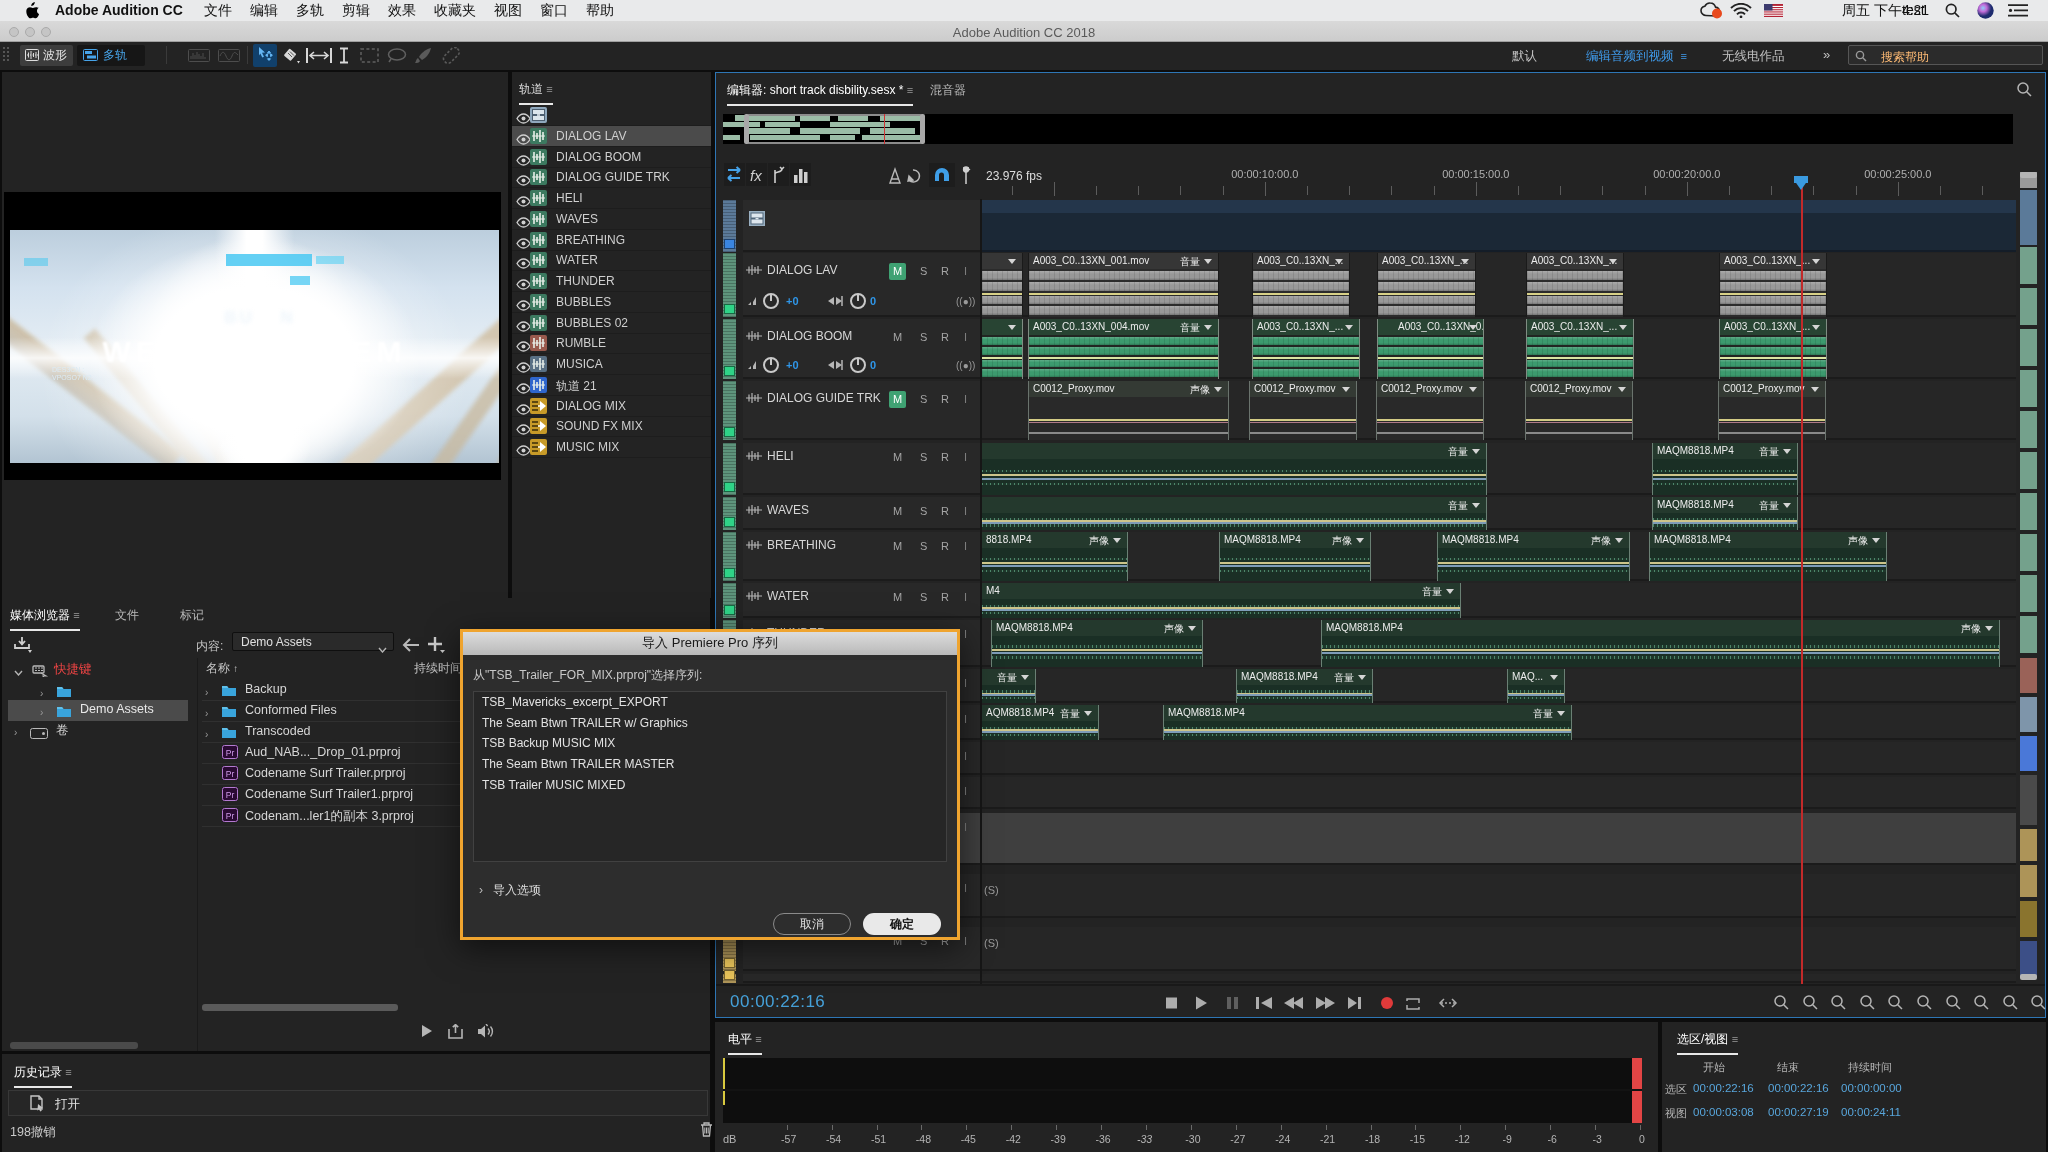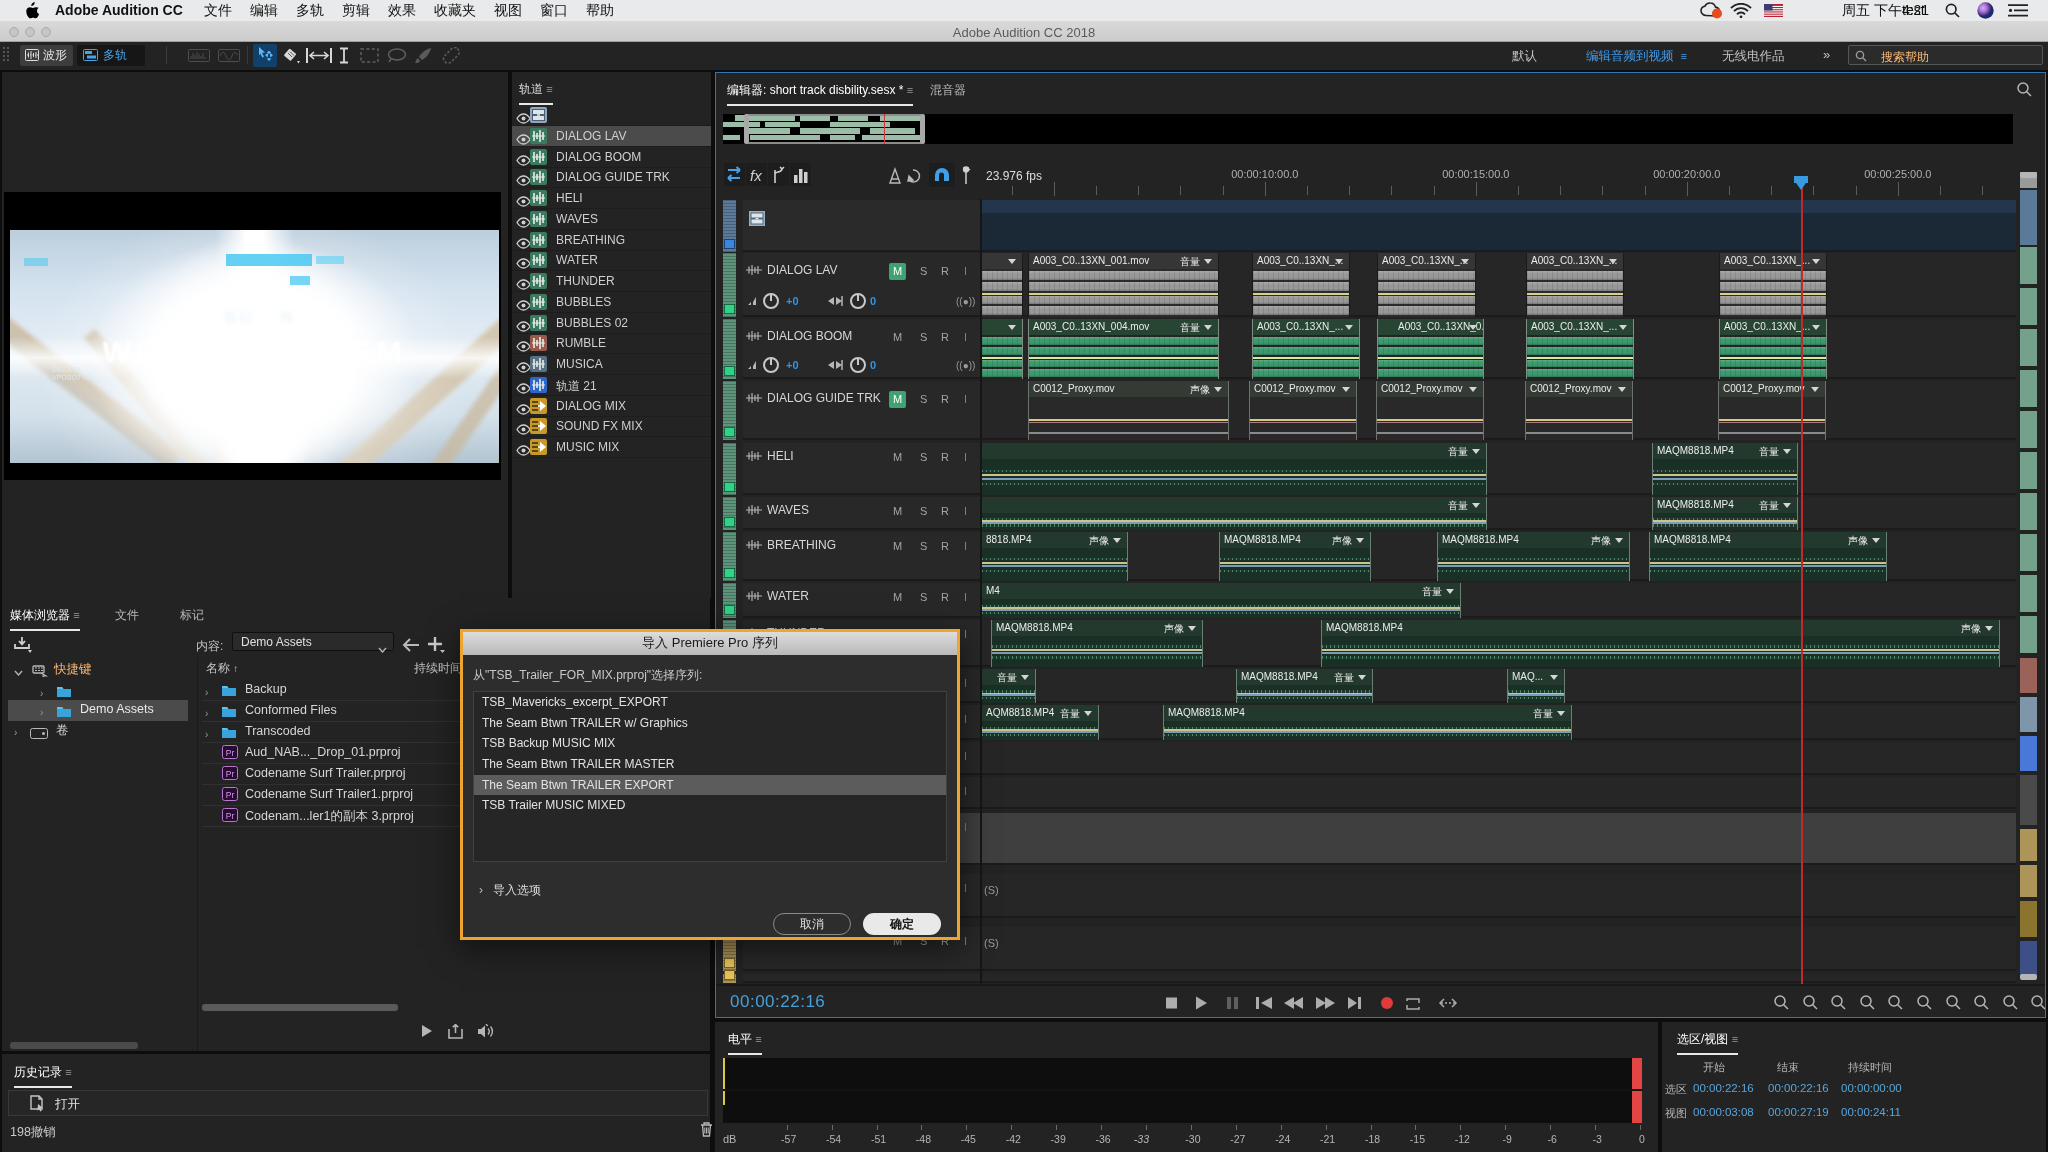--- a/index.html
+++ b/index.html
@@ -1189,21 +1189,21 @@
       </svg>
   <div id="mtree" class="abs" style="left:0;top:60px;width:196px;bottom:0;border-right:1px solid #1a1a1a">
         <div style="position: absolute; left: 12px; top: 4px;"><svg width="9" height="6" viewBox="0 0 9 6">
             <path d="M1 1l3.5 4L8 1" stroke="#b5b5b5" stroke-width="1.4" fill="none"></path>
           </svg></div>
         <div style="position: absolute; left: 30px; top: 5px;"><svg width="17" height="12" viewBox="0 0 17 12">
             <rect x="1" y="1" width="11" height="7" rx="1" fill="none" stroke="#b9b9b9" stroke-width="1.3"></rect>
             <path d="M3 3h2M6 3h2M9 3h2M3 5.5h2M6 5.5h2M9 5.5h2" stroke="#b9b9b9"></path>
             <path d="M9 8l5 3h-3l1 1.8" fill="none" stroke="#b9b9b9" stroke-width="1.2"></path>
           </svg></div>
-        <div style="position: absolute; left: 52px; top: 3px; font-size: 12.5px; color: #fdba74;">快捷键</div>
+        <div style="position: absolute; left: 52px; top: 3px; font-size: 12.5px; color: #ef4444;">快捷键</div>
         <div style="position: absolute; left: 38px; top: 25px;"><span style="color:#9a9a9a;font-size:10px">›</span></div>
         <div style="position: absolute; left: 54px; top: 26px;"><svg width="16" height="13" viewBox="0 0 16 13">
             <path d="M1 2h5l1.5 2H15v8H1z" fill="#39a4dc"></path>
             <path d="M1 2h5l1.5 2H1z" fill="#5fc0ea"></path>
           </svg></div>
         <div style="position: absolute; left: 6px; top: 42px; width: 180px; height: 21px; background: rgb(75, 75, 75);">
           <div style="position: absolute; left: 32px; top: 2px;"><span style="color:#9a9a9a;font-size:10px">›</span></div>
           <div style="position: absolute; left: 48px; top: 4px;"><svg width="16" height="13" viewBox="0 0 16 13">
               <path d="M1 2h5l1.5 2H15v8H1z" fill="#39a4dc"></path>
               <path d="M1 2h5l1.5 2H1z" fill="#5fc0ea"></path>
@@ -1325,21 +1325,21 @@
         <div style="position: absolute; left: 195.44px; top: 8px; width: 26px; text-align: center; font-size: 10.5px; color: rgb(181, 181, 181);">-48</div>
         <div style="position: absolute; left: 251.35px; top: 0px; width: 1px; height: 5px; background: rgb(106, 106, 106);"></div>
         <div style="position: absolute; left: 240.35px; top: 8px; width: 26px; text-align: center; font-size: 10.5px; color: rgb(181, 181, 181);">-45</div>
         <div style="position: absolute; left: 296.26px; top: 0px; width: 1px; height: 5px; background: rgb(106, 106, 106);"></div>
         <div style="position: absolute; left: 285.26px; top: 8px; width: 26px; text-align: center; font-size: 10.5px; color: rgb(181, 181, 181);">-42</div>
         <div style="position: absolute; left: 341.17px; top: 0px; width: 1px; height: 5px; background: rgb(106, 106, 106);"></div>
         <div style="position: absolute; left: 330.17px; top: 8px; width: 26px; text-align: center; font-size: 10.5px; color: rgb(181, 181, 181);">-39</div>
         <div style="position: absolute; left: 386.08px; top: 0px; width: 1px; height: 5px; background: rgb(106, 106, 106);"></div>
         <div style="position: absolute; left: 375.08px; top: 8px; width: 26px; text-align: center; font-size: 10.5px; color: rgb(181, 181, 181);">-36</div>
         <div style="position: absolute; left: 430.99px; top: 0px; width: 1px; height: 5px; background: rgb(106, 106, 106);"></div>
-        <div style="position: absolute; left: 408px; top: 8px; width: 26px; text-align: right; font-size: 10.5px; color: rgb(181, 181, 181); font-style: italic;">-33</div>
+        <div style="position: absolute; left: 422px; top: 8px; width: 26px; text-align: left; font-size: 10.5px; color: rgb(181, 181, 181); font-style: italic;">-33</div>
         <div style="position: absolute; left: 475.9px; top: 0px; width: 1px; height: 5px; background: rgb(106, 106, 106);"></div>
         <div style="position: absolute; left: 464.9px; top: 8px; width: 26px; text-align: center; font-size: 10.5px; color: rgb(181, 181, 181);">-30</div>
         <div style="position: absolute; left: 520.81px; top: 0px; width: 1px; height: 5px; background: rgb(106, 106, 106);"></div>
         <div style="position: absolute; left: 509.81px; top: 8px; width: 26px; text-align: center; font-size: 10.5px; color: rgb(181, 181, 181);">-27</div>
         <div style="position: absolute; left: 565.72px; top: 0px; width: 1px; height: 5px; background: rgb(106, 106, 106);"></div>
         <div style="position: absolute; left: 554.72px; top: 8px; width: 26px; text-align: center; font-size: 10.5px; color: rgb(181, 181, 181);">-24</div>
         <div style="position: absolute; left: 610.63px; top: 0px; width: 1px; height: 5px; background: rgb(106, 106, 106);"></div>
         <div style="position: absolute; left: 599.63px; top: 8px; width: 26px; text-align: center; font-size: 10.5px; color: rgb(181, 181, 181);">-21</div>
         <div style="position: absolute; left: 655.54px; top: 0px; width: 1px; height: 5px; background: rgb(106, 106, 106);"></div>
         <div style="position: absolute; left: 644.54px; top: 8px; width: 26px; text-align: center; font-size: 10.5px; color: rgb(181, 181, 181);">-18</div>
@@ -1374,21 +1374,20 @@
 </div>
 
 <div class="abs" id="dialog" style="left:460px;top:629px;width:500px;height:311px;background:#2d2d2d;border:3px solid #efa42f;box-shadow:0 8px 30px rgba(0,0,0,.55)">
   <div class="abs" style="left:0;top:0;right:0;height:23px;background:linear-gradient(#dcdcdc,#b9b9b9);color:#1a1a1a;font-size:13px;text-align:center;line-height:22px">导入 Premiere Pro 序列</div>
   <div class="abs" style="left:10px;top:35px;font-size:12px;color:#c9c9c9">从"TSB_Trailer_FOR_MIX.prproj"选择序列:</div>
   <div class="abs" id="seqlist" style="left:10px;top:59px;width:474px;height:171px;background:#262626;border:1px solid #414141;font-size:12px;color:#e2e2e2">
     <div style="padding:3px 8px;height:20.7px">TSB_Mavericks_excerpt_EXPORT</div>
     <div style="padding:3px 8px;height:20.7px">The Seam Btwn TRAILER w/ Graphics</div>
     <div style="padding:3px 8px;height:20.7px">TSB Backup MUSIC MIX</div>
     <div style="padding:3px 8px;height:20.7px">The Seam Btwn TRAILER MASTER</div>
-    <div style="padding:3px 8px;height:20.7px;background:#5c5c5c">The Seam Btwn TRAILER EXPORT</div>
     <div style="padding:3px 8px;height:20.7px">TSB Trailer MUSIC MIXED</div>
   </div>
   <div class="abs" style="left:16px;top:250px;color:#bbb;font-size:12px">›&nbsp;&nbsp; <span style="color:#ddd">导入选项</span></div>
   <div class="abs" style="left:310px;top:281px;width:78px;height:22px;border:1px solid #8a8a8a;border-radius:11px;color:#e0e0e0;font-size:12px;text-align:center;line-height:20px">取消</div>
   <div class="abs" style="left:400px;top:281px;width:78px;height:22px;background:#e9e9e9;border-radius:11px;color:#111;font-size:12px;text-align:center;line-height:22px;font-weight:bold">确定</div>
 </div>
 
 </div>
 
 </body></html>

